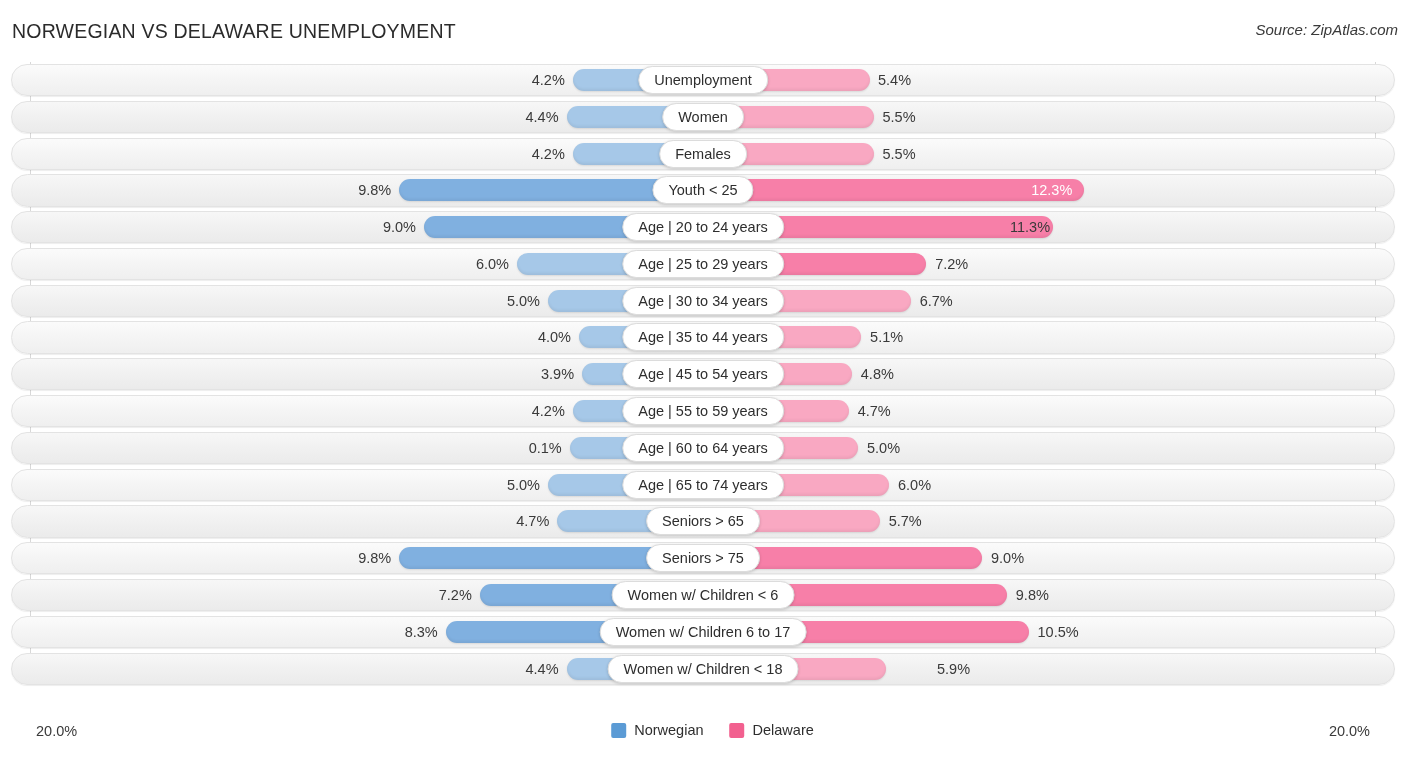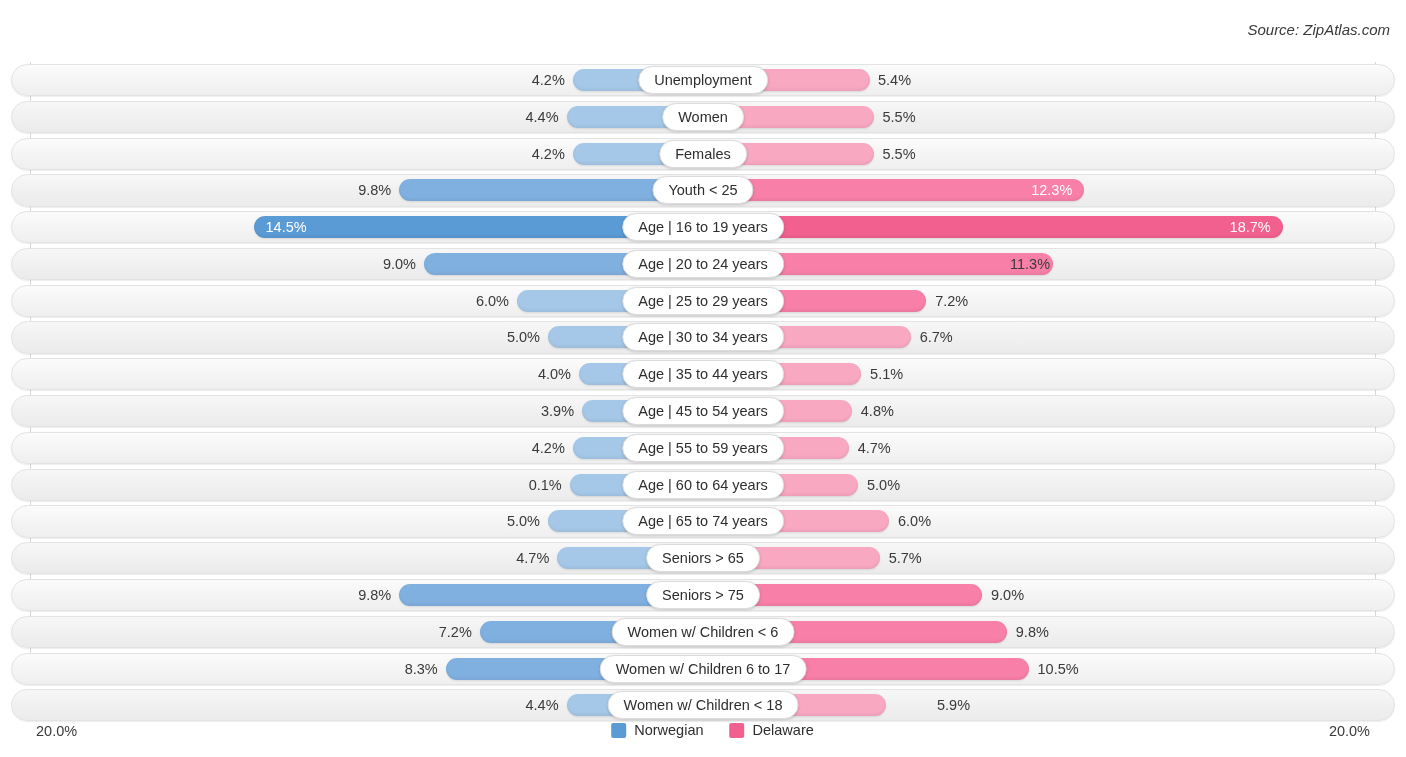--- a/index.html
+++ b/index.html
@@ -25,21 +25,21 @@
     position: absolute;
     left: 12px; top: 20px;
     font-size: 19.5px;
     letter-spacing: 0.2px;
     color: #2b2b2b;
     font-weight: 400;
     white-space: nowrap;
   }
   .chart-source {
     position: absolute;
-    right: 16px; top: 21px;
+    right: 8px; top: 21px;
     font-size: 15px;
     font-style: italic;
     color: #3a3a3a;
     white-space: nowrap;
   }
 
   
   .plot {
     position: absolute;
     left: 0; top: 62px;
@@ -170,20 +170,21 @@
     color: #2e2e2e;
     white-space: nowrap;
   }
 </style>
 </head>
 <body>
 
 <div id="chart-root">
 
   <div class="header">
+    <div class="chart-title">NORWEGIAN VS DELAWARE UNEMPLOYMENT</div>
     <div class="chart-source">Source: ZipAtlas.com</div>
   </div>
 
   <div class="plot">
     <div class="gridline left"></div>
     <div class="gridline right"></div>
     <div class="rows" id="rows">
         <div class="row">
           <div class="track"></div>
           <div class="bar left" style="left: 572.8px; width: 130.2px;">
@@ -224,32 +225,20 @@
           <div class="track"></div>
           <div class="bar left" style="left: 399.2px; width: 303.8px;">
             <div class="bar-inner" style="background: rgb(128, 176, 224);"></div>
           </div>
           <div class="bar right" style="left: 703px; width: 381.3px;">
             <div class="bar-inner" style="background: rgb(247, 127, 168);"></div>
           </div>
           <div class="val outside-left" style="left: 299.2px; width: 92px;">9.8%</div>
           <div class="val inside" style="left: 1026.3px; width: 46px; text-align: right;">12.3%</div>
           <div class="center-label">Youth &lt; 25</div>
-        </div>
-        <div class="row">
-          <div class="track"></div>
-          <div class="bar left" style="left: 253.5px; width: 449.5px;">
-            <div class="bar-inner" style="background: rgb(91, 155, 213);"></div>
-          </div>
-          <div class="bar right" style="left: 703px; width: 579.7px;">
-            <div class="bar-inner" style="background: rgb(242, 96, 143);"></div>
-          </div>
-          <div class="val inside" style="left: 265.5px;">14.5%</div>
-          <div class="val inside" style="left: 1224.7px; width: 46px; text-align: right;">18.7%</div>
-          <div class="center-label">Age | 16 to 19 years</div>
         </div>
         <div class="row alt">
           <div class="track"></div>
           <div class="bar left" style="left: 424px; width: 279px;">
             <div class="bar-inner" style="background: rgb(128, 176, 224);"></div>
           </div>
           <div class="bar right" style="left: 703px; width: 350.3px;">
             <div class="bar-inner" style="background: rgb(247, 127, 168);"></div>
           </div>
           <div class="val outside-left" style="left: 324px; width: 92px;">9.0%</div>

